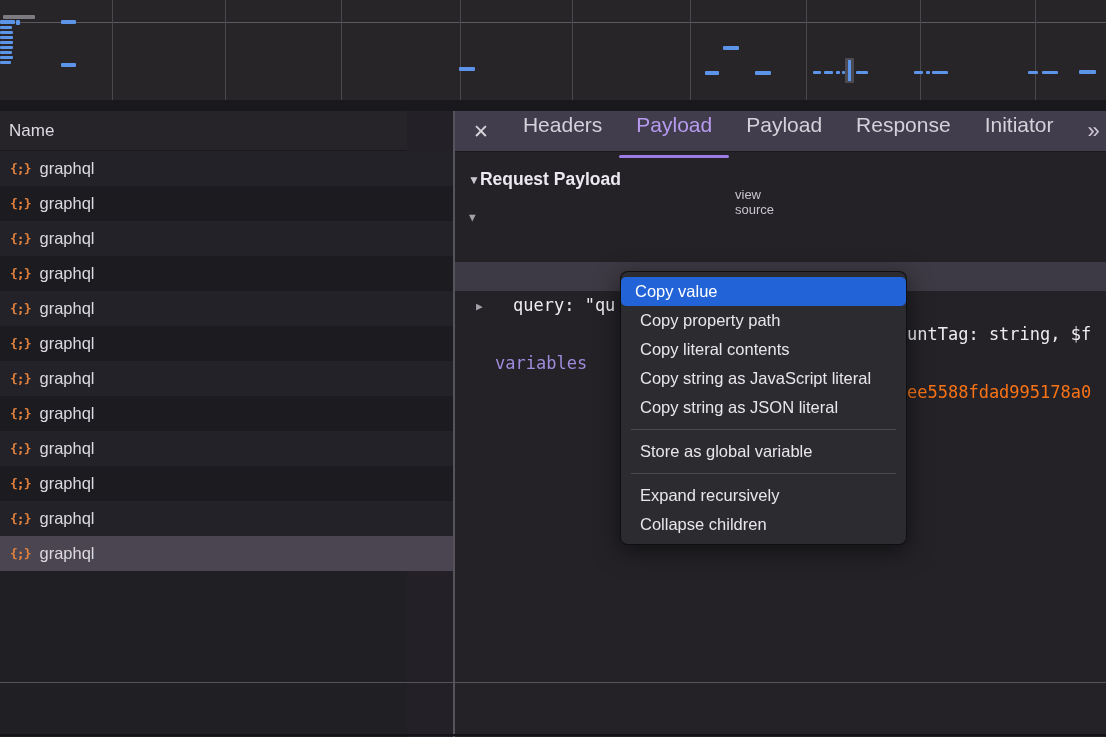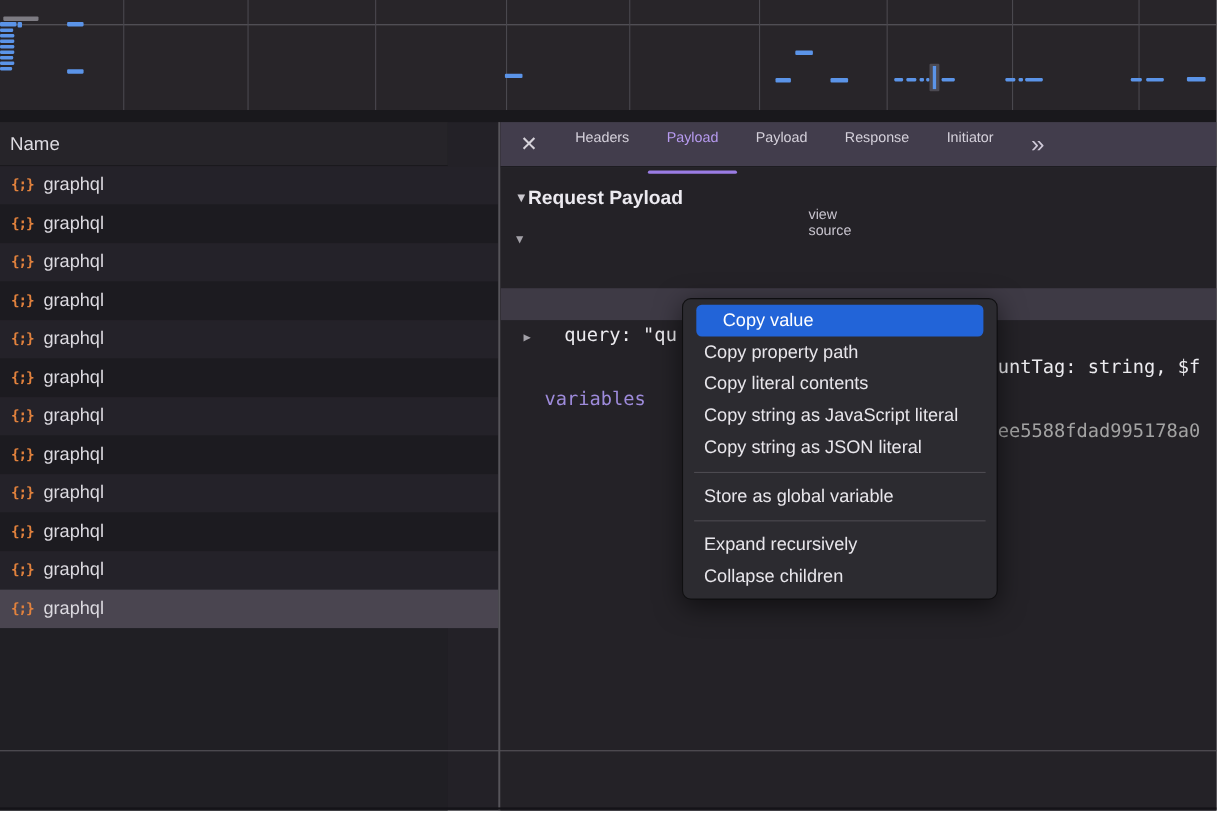--- a/index.html
+++ b/index.html
@@ -31,53 +31,53 @@
              letter-spacing:-1px;margin-right:9px;}
   .v-divider{position:absolute;left:453px;top:111px;width:2px;height:626px;background:#56545a;}
   .h-divider{position:absolute;left:0;top:682px;width:1106px;height:1px;background:#56545a;z-index:3;}
   .bottom-line{position:absolute;left:0;top:734px;width:1106px;height:2px;background:#141318;z-index:3;}
 
   
   .right-panel{position:absolute;left:455px;top:111px;width:651px;height:626px;background:#242227;}
   .tabbar{height:40px;background:#423d4c;display:flex;align-items:center;gap:34px;
           padding-left:18px;border-bottom:1px solid #1a191d;}
   .close-x{color:#d6d3da;font-size:19px;cursor:default;}
-  .tab{position:relative;color:#d5d1db;font-size:13px;height:53px;line-height:40px;}
+  .tab{position:relative;color:#d5d1db;font-size:21px;height:53px;line-height:40px;}
   .tab.active{color:#b79bf0;}
   .tab.active::after{content:"";position:absolute;left:-17px;right:-17px;bottom:0;height:3px;
                      background:#9a7ce4;border-radius:2px;}
   .overflow-tabs{color:#cfc9d8;font-size:22px;letter-spacing:-2px;}
 
   .payload-pane{position:absolute;left:0;top:41px;width:651px;height:585px;overflow:hidden;}
   .payload-header{position:absolute;left:13px;top:17px;color:#eceaf0;font-size:17.5px;font-weight:bold;}
   .payload-header .tri{color:#c9c7cd;font-size:12px;font-weight:normal;vertical-align:1px;}
   .view-source{position:absolute;left:267px;top:18px;color:#c8c4ce;font-size:13px;font-weight:normal;}
 
   .code{font-family:"DejaVu Sans Mono",monospace;font-size:17px;white-space:pre;}
   .tree-line{position:absolute;left:0;width:651px;height:29px;line-height:29px;}
   .tl-1{top:50px;}  .tl-2{top:80px;}  .tl-3{top:110px;}  .tl-4{top:139px;}
   .sel-bg{position:absolute;left:0;top:110px;width:651px;height:29px;background:#3e3a45;}
   .tri-gray{position:absolute;color:#a3a1a8;font-size:11px;}
   .t-root{left:14px;top:1px;}
   .t-var{left:21px;top:1px;}
-  .c-white{color:#a3a3a3;}
+  .c-white{color:#f97316;}
   .c-bright{color:#ecebef;}
   .c-key{color:#9e8bdb;}
   .c-str{color:#4cc3ee;}
   .pos-root{position:absolute;left:32px;}
   .pos-key{position:absolute;left:58px;}
   .pos-var{position:absolute;left:40px;}
   .pos-right{position:absolute;left:452px;}
 
   
   .context-menu{position:absolute;left:620px;top:271px;width:287px;background:#2c2b30;
                 border:1px solid rgba(0,0,0,.65);border-radius:8px;box-sizing:border-box;
                 padding:5px 0;z-index:10;box-shadow:0 6px 24px rgba(0,0,0,.55);}
   .menu-item{height:29px;line-height:29px;padding-left:19px;color:#e8e6eb;font-size:16.5px;}
-  .menu-item.highlighted{background:#2264d8;color:#ffffff;margin:0 12px;padding-left:24px;border-radius:5px;}
+  .menu-item.highlighted{background:#2264d8;color:#ffffff;margin:0 0;padding-left:14px;border-radius:5px;}
   .menu-divider{height:1px;background:#4c4a50;margin:7px 10px;}
 </style>
 </head>
 <body>
 
 <div class="stage">
   <div class="devtools">
 
     <div class="overview" id="overview">
       <div class="ov-baseline"></div>

